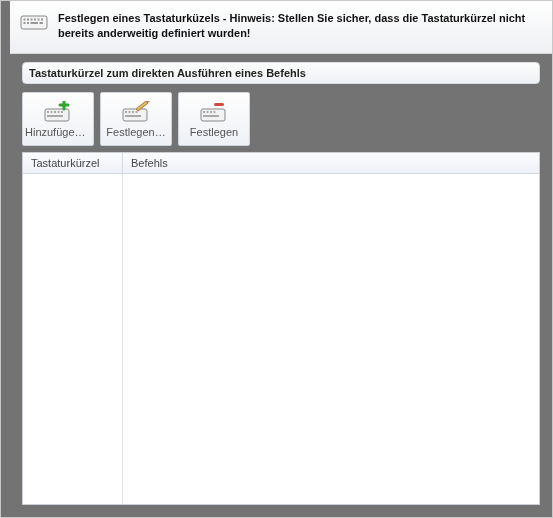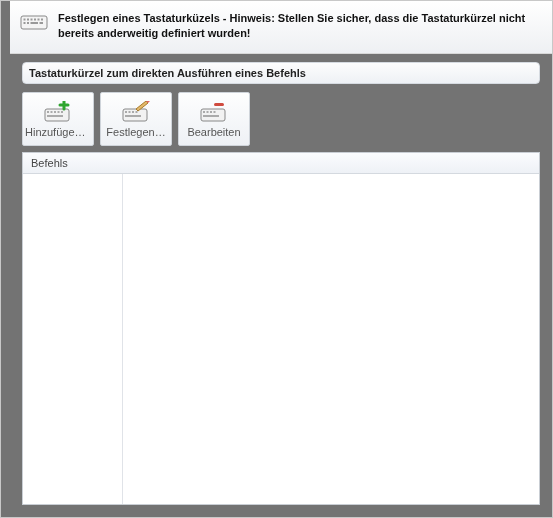--- a/index.html
+++ b/index.html
@@ -138,27 +138,28 @@
           <svg width="28" height="22" viewBox="0 0 28 22">
             <rect x="1" y="8" width="24" height="12" rx="2" fill="#f2f2f2" stroke="#888"></rect>
             <rect x="3" y="10" width="2" height="2" fill="#aaa"></rect>
               <rect x="6.5" y="10" width="2" height="2" fill="#aaa"></rect>
             <rect x="10" y="10" width="2" height="2" fill="#aaa"></rect>
               <rect x="13.5" y="10" width="2" height="2" fill="#aaa"></rect>
             <rect x="3" y="14" width="16" height="2" fill="#aaa"></rect>
             <rect x="14" y="2" width="10" height="3" rx="1.5" fill="#d04b3f"></rect>
           </svg>
         </span>
-        <span class="label">Bearbeiten</span>
+        <span class="label">Festlegen</span>
       </div>
 
     </div>
 
     <div class="table-wrap">
       <div class="thead">
+        <div class="th col1">Tastaturkürzel</div>
         <div class="th col2">Befehls</div>
       </div>
       <div class="tbody">
         <div class="col1"></div>
         <div class="col2"></div>
       </div>
     </div>
 
   </div>
 </div>

